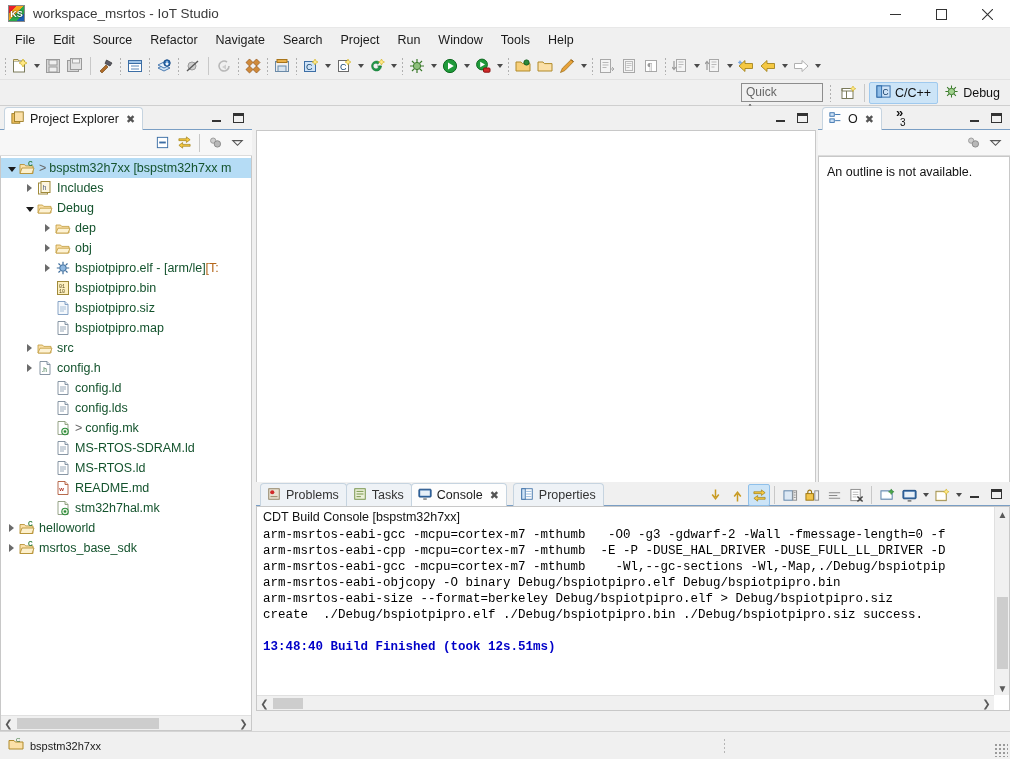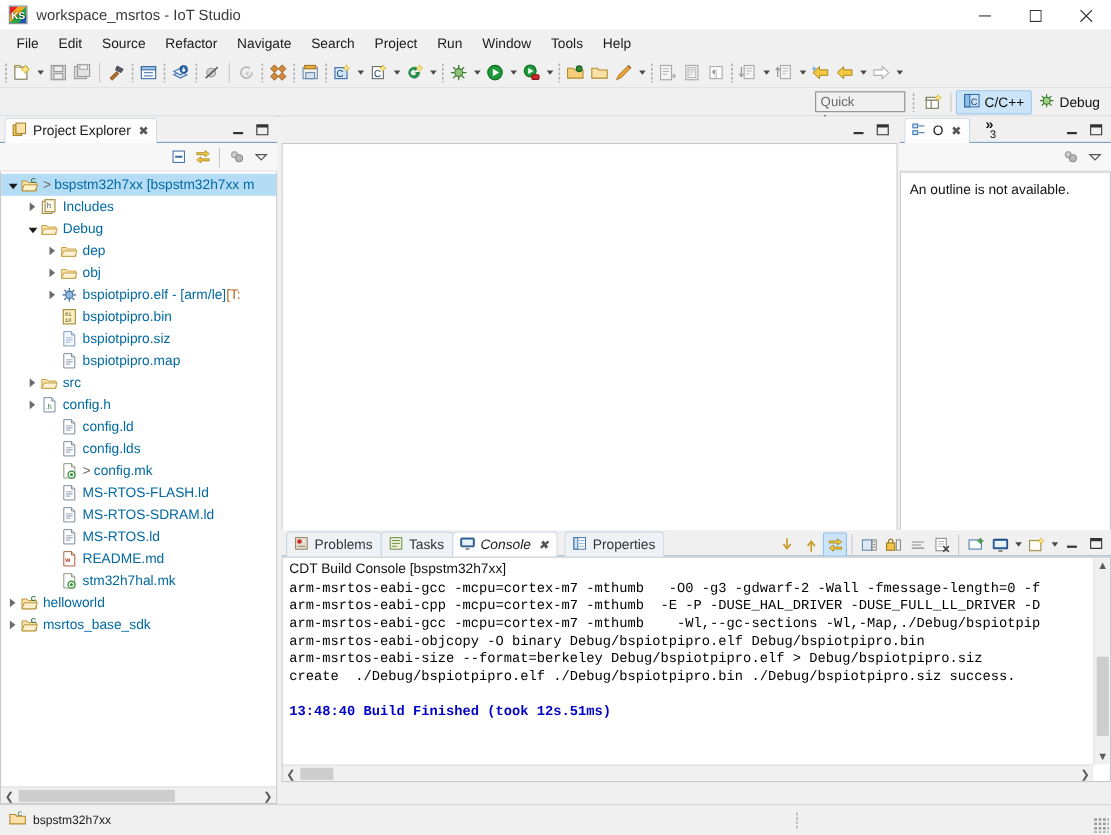--- a/index.html
+++ b/index.html
@@ -88,21 +88,21 @@
   
   #tree{ font-size:12.5px; user-select:none; }
   .trow{ height:20px; display:flex; align-items:center; white-space:nowrap; position:relative;}
   .trow.sel{ background:#b5dcf5; }
   .twist{ width:13px;height:20px;display:flex;align-items:center;justify-content:center;flex:none;}
   .twist.closed::after{ content:""; width:0;height:0;border-left:5px solid #6b6b6b;
      border-top:4px solid transparent;border-bottom:4px solid transparent; }
   .twist.open::after{ content:""; width:0;height:0;border-top:5px solid #1a1a1a;
      border-left:4px solid transparent;border-right:4px solid transparent; margin-top:2px;}
   .ticon{ width:18px;height:16px;display:flex;align-items:center;justify-content:center;flex:none;margin-right:3px;}
-  .tlabel{ color:#0369a1; }
+  .tlabel{ color:#14532d; }
   .decor{ color:#666; margin-right:3px; }
 
   
   #console-text{
     font-family:"Liberation Mono", monospace;
     font-size:12.5px; line-height:16px; color:#000; white-space:pre;
     padding:1px 0 0 6px;
   }
   .cline-blue{ color:#0000c8; font-weight:bold; }
 
@@ -634,32 +634,20 @@
           <div class="trow">
             <div style="width: 40px; flex: 0 0 auto;"></div>
             <div class="twist"></div>
             <div class="ticon">
               <svg width="16" height="16" viewBox="0 0 16 16">
                 <path d="M3 1.5h7l3 3v10H3Z" fill="#fff" stroke="#7a8a9a" stroke-width=".9"></path>
                 <path d="M10 1.5v3h3" fill="#e0e8f0" stroke="#7a8a9a" stroke-width=".9"></path>
                 <path d="M5 7h6M5 9h6M5 11h4" stroke="#9aaaba"></path>
               </svg>
             </div>
-            <span class="tlabel">MS-RTOS-FLASH.ld</span>
-          </div>
-          <div class="trow">
-            <div style="width: 40px; flex: 0 0 auto;"></div>
-            <div class="twist"></div>
-            <div class="ticon">
-              <svg width="16" height="16" viewBox="0 0 16 16">
-                <path d="M3 1.5h7l3 3v10H3Z" fill="#fff" stroke="#7a8a9a" stroke-width=".9"></path>
-                <path d="M10 1.5v3h3" fill="#e0e8f0" stroke="#7a8a9a" stroke-width=".9"></path>
-                <path d="M5 7h6M5 9h6M5 11h4" stroke="#9aaaba"></path>
-              </svg>
-            </div>
             <span class="tlabel">MS-RTOS-SDRAM.ld</span>
           </div>
           <div class="trow">
             <div style="width: 40px; flex: 0 0 auto;"></div>
             <div class="twist"></div>
             <div class="ticon">
               <svg width="16" height="16" viewBox="0 0 16 16">
                 <path d="M3 1.5h7l3 3v10H3Z" fill="#fff" stroke="#7a8a9a" stroke-width=".9"></path>
                 <path d="M10 1.5v3h3" fill="#e0e8f0" stroke="#7a8a9a" stroke-width=".9"></path>
                 <path d="M5 7h6M5 9h6M5 11h4" stroke="#9aaaba"></path>
@@ -799,21 +787,21 @@
       </div>
       <div class="ptab inactive" style="margin-left:-1px;">
         <span>
           <svg width="14" height="14" viewBox="0 0 16 16">
               <rect x="2" y="2" width="12" height="12" fill="#eaf0d8" stroke="#6a8a3a"></rect>
               <path d="M4 5h8M4 8h8M4 11h5" stroke="#6a8a3a"></path>
             </svg>
         </span>
         <span>Tasks</span>
       </div>
-      <div class="ptab" style="margin-left:-1px;font-style:italic;">
+      <div class="ptab" style="margin-left:-1px;">
         <span>
           <svg width="14" height="14" viewBox="0 0 16 16">
               <rect x="1" y="2.5" width="14" height="9" rx="1" fill="#3a6ea8" stroke="#1a4a80"></rect>
               <rect x="2.5" y="4" width="11" height="6" fill="#e8f0f8"></rect>
               <path d="M6 13h4v1.5H6Z" fill="#6a6a6a"></path>
             </svg>
         </span>
         <span>Console</span>
         <span class="x">✖</span>
       </div>

